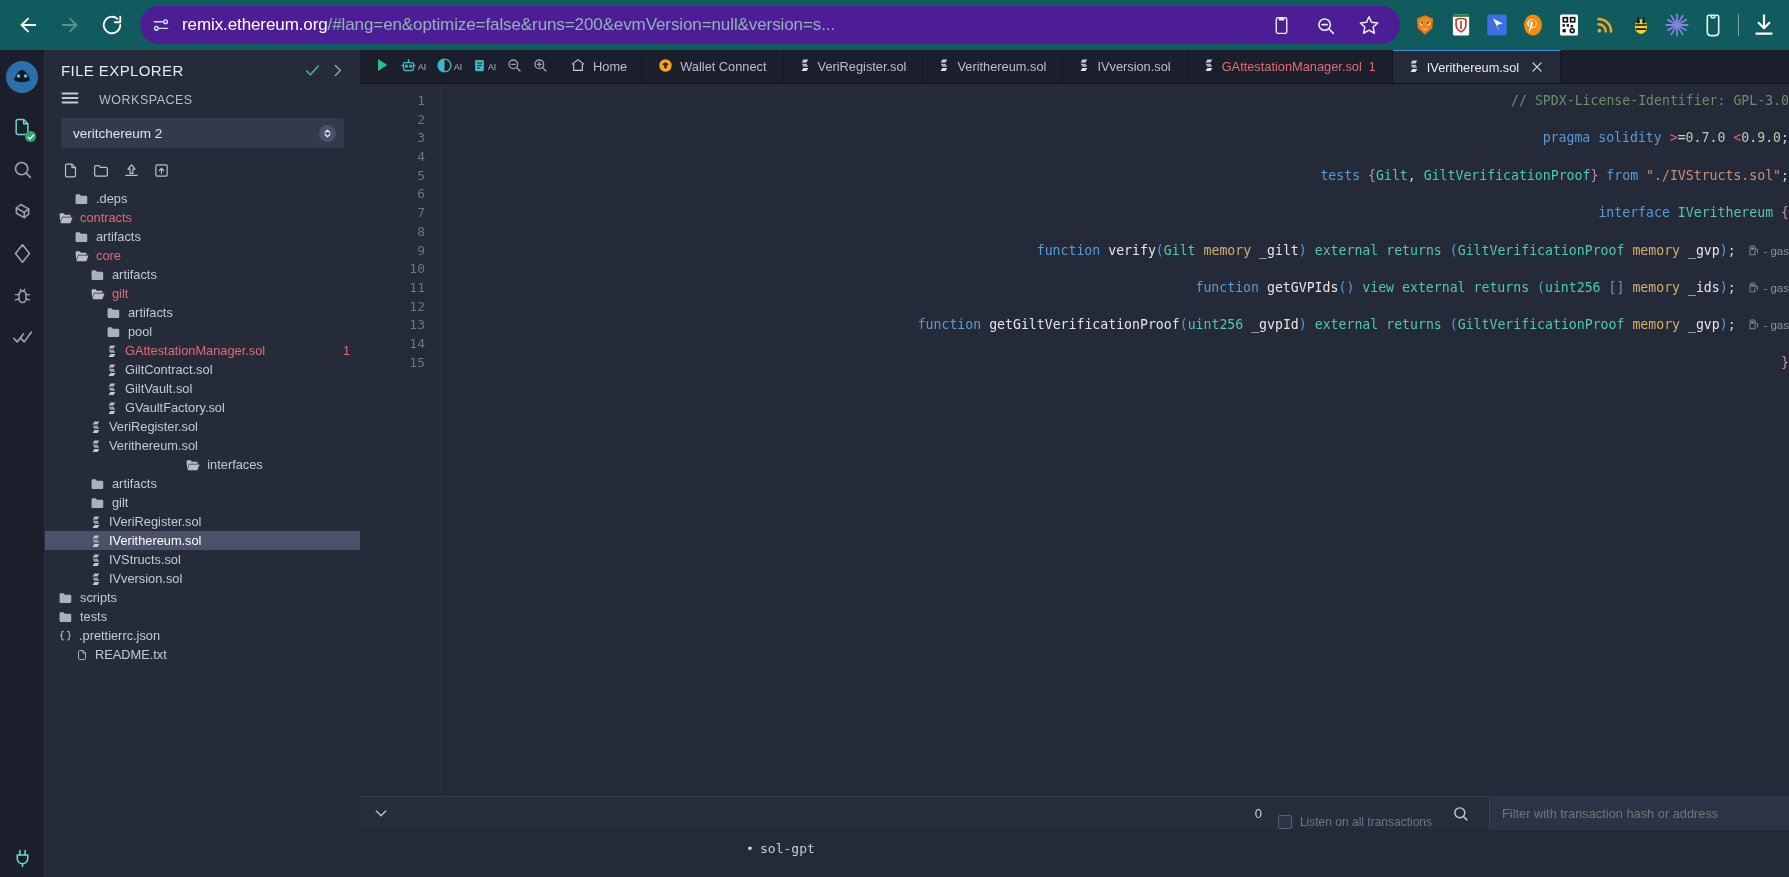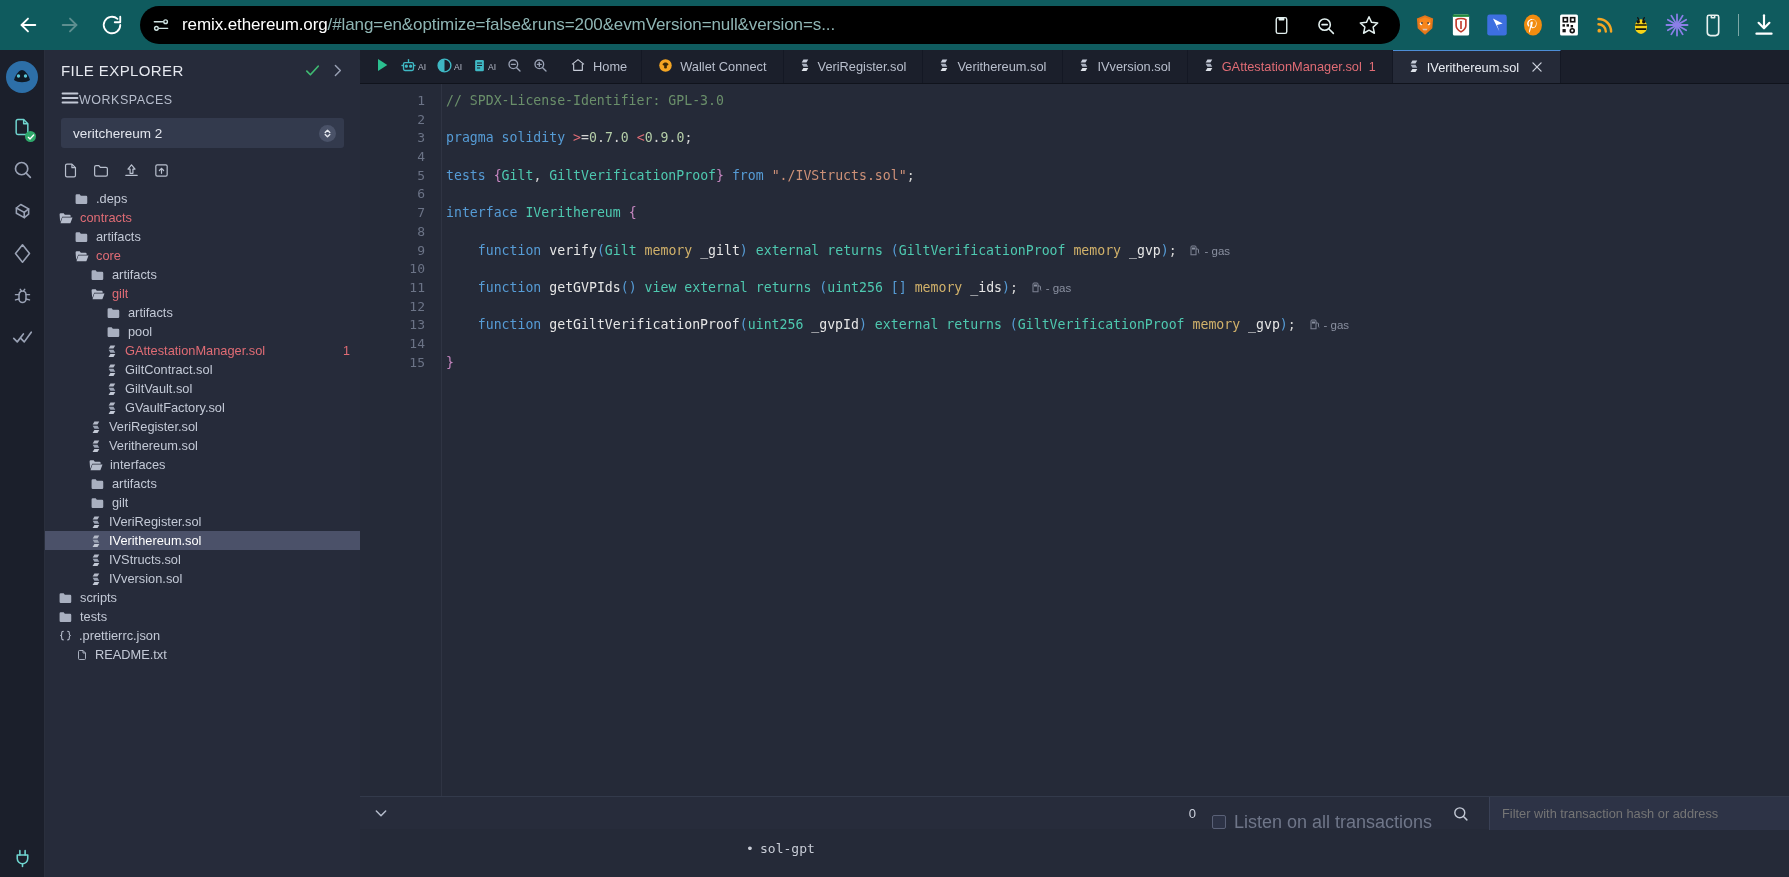--- a/index.html
+++ b/index.html
@@ -16,21 +16,21 @@
   #browser-bar {
     height:50px; background:#0f5b5e; display:flex; align-items:center;
     padding:0 8px; gap:2px; position:relative;
   }
   .nav-btn {
     width:40px; height:40px; border-radius:50%; display:flex;
     align-items:center; justify-content:center; flex:0 0 auto;
   }
   .nav-btn svg { display:block; }
   #url-pill {
-    flex:1 1 auto; height:38px; background:#000000; border-radius:19px;
+    flex:1 1 auto; height:38px; background:#4c1d95; border-radius:19px;
     display:flex; align-items:center; padding:0 14px 0 10px; gap:10px;
     margin-left:6px; margin-right:6px; min-width:0;
   }
   #site-icon { flex:0 0 auto; width:22px; height:22px; display:flex;
     align-items:center; justify-content:center; }
   #url-text {
     flex:1 1 auto; white-space:nowrap; overflow:hidden; text-overflow:clip;
     font-size:17px; color:#8fb5b4; letter-spacing:-0.1px;
   }
   #url-text b { color:#ffffff; font-weight:400; }
@@ -73,21 +73,21 @@
   }
   #explorer-header {
     display:flex; align-items:center; padding:12px 14px 8px 16px; gap:8px;
   }
   #explorer-title {
     font-size:15px; letter-spacing:0.4px; color:#e6e9f0; flex:1 1 auto;
   }
   .hdr-icon { color:#9aa2b5; display:flex; align-items:center; }
   .hdr-icon.ok { color:#3fba72; }
   #workspaces-row {
-    display:flex; align-items:center; gap:0; padding:4px 16px 6px 16px;
+    display:flex; align-items:center; gap:20px; padding:4px 16px 6px 16px;
     color:#b6bdcc; font-size:12.5px; letter-spacing:0.5px;
   }
   #ws-select {
     margin:4px 16px 0 16px; height:30px; background:#333a4d; border-radius:3px;
     display:flex; align-items:center; padding:0 8px 0 12px;
   }
   #ws-name { flex:1 1 auto; font-size:13.5px; color:#e2e5ed; }
   #ws-caret {
     width:17px; height:17px; border-radius:50%; background:#4a5268;
     display:flex; align-items:center; justify-content:center; flex:0 0 auto;
@@ -145,21 +145,21 @@
     text-align:right; border-right:1px solid #2f3443;
   }
   .ln {
     height:18.7px; line-height:18.7px; font-family:"DejaVu Sans Mono", monospace;
     font-size:13px; color:#6b7386; padding-right:16px;
   }
   #code {
     flex:1 1 auto; padding-top:8px; font-family:"DejaVu Sans Mono", monospace;
     font-size:13.2px; overflow:hidden;
   }
-  .cl { height:18.7px; line-height:18.7px; white-space:pre; padding-left:4px; }
+  .cl { height:18.7px; line-height:18.7px; white-space:pre; padding-left:4px;text-align:right; }
   .cm { color:#6a8f6a; }
   .kw { color:#569cd6; }
   .ty { color:#4ec9b0; }
   .st { color:#ce9178; }
   .nu { color:#b5cea8; }
   .op { color:#d4d4d4; }
   .br { color:#569cd6; }
   .pk { color:#c586c0; }
   .mem { color:#d1b16a; }
   .id { color:#e6e6e6; }
@@ -172,21 +172,21 @@
   #term { flex:0 0 auto; background:#252a38; }
   #term-bar {
     height:33px; display:flex; align-items:center; gap:10px;
     border-top:1px solid #333a4b; background:#272c3b; padding-left:8px;
   }
   #term-caret { width:26px; display:flex; justify-content:center;
     color:#b6bdcc; }
   #term-spacer { flex:1 1 auto; }
   #tx-count { color:#cdd2dd; font-size:13px; padding-right:6px; }
   #listen-wrap { display:flex; align-items:center; gap:8px; color:#6f7689;
-    font-size:18px;margin-top:18px; }
+    font-size:12px;margin-top:18px; }
   #listen-box {
     width:14px; height:14px; border:1px solid #5a6177; border-radius:2px;
     background:#2d3346;
   }
   #term-search { display:flex; align-items:center; padding:0 10px;
     color:#c4cad6; }
   #filter-input {
     width:300px; height:33px; background:#2d3346; border:none; outline:none;
     color:#9aa1b3; font-size:12.8px; padding:0 12px;
     font-family:"Liberation Sans", sans-serif;
@@ -605,21 +605,21 @@
         <div class="node" style="padding-left: 46px;">
           <span class="ic">
             <svg width="11" height="14" viewBox="0 0 16 20">
               <path d="M5 2h7l-2.6 4.4H2.4z" fill="#b4bac8"></path>
               <path d="M2.4 8.2h7l2.6 4.4H5z" fill="#9aa2b3"></path>
               <path d="M4.9 14.2h7.2L9.5 18.6H2.3z" fill="#c3c9d6"></path>
             </svg>
           </span>
           <span class="nm">Verithereum.sol</span>
         </div>
-        <div class="node" style="padding-left: 44px;">
+        <div class="node" style="padding-left: 44px; justify-content: center;">
           <span class="ic">
             <svg width="14" height="12" viewBox="0 0 24 20">
               <path d="M1 4a2 2 0 0 1 2-2h5l2 2.5h8a2 2 0 0 1 2 2V8H5.5L2 17z" fill="#b6bdcc"></path>
               <path d="M5.8 9h17.4l-3.4 9.2a1.5 1.5 0 0 1-1.4 1H2.6z" fill="#b6bdcc"></path>
             </svg>
           </span>
           <span class="nm">interfaces</span>
         </div>
         <div class="node" style="padding-left: 46px;">
           <span class="ic">

